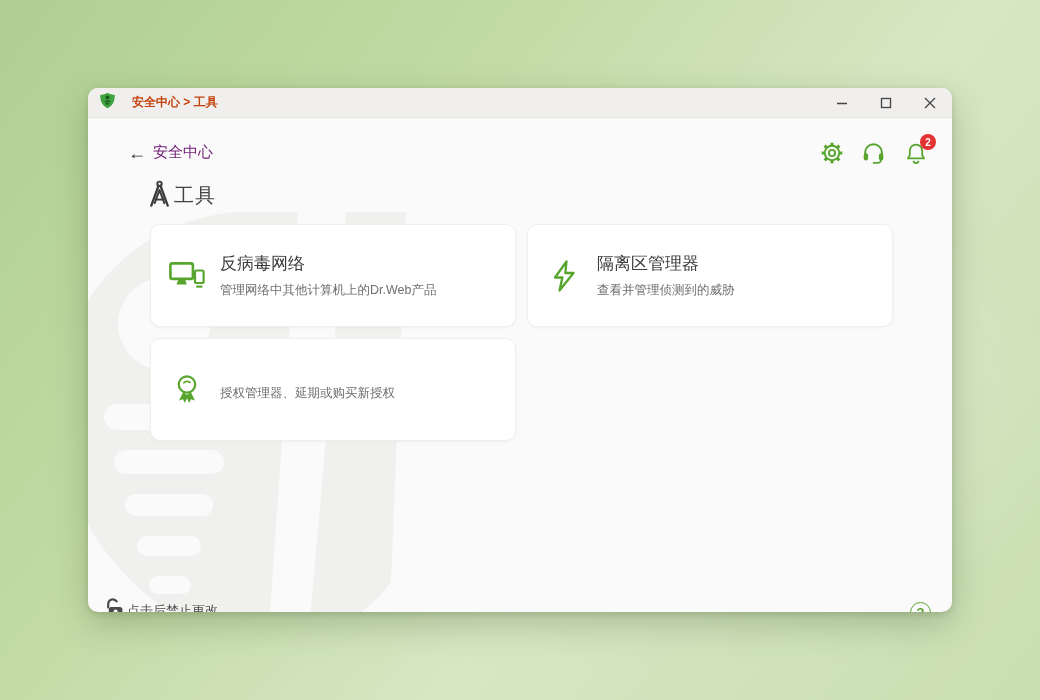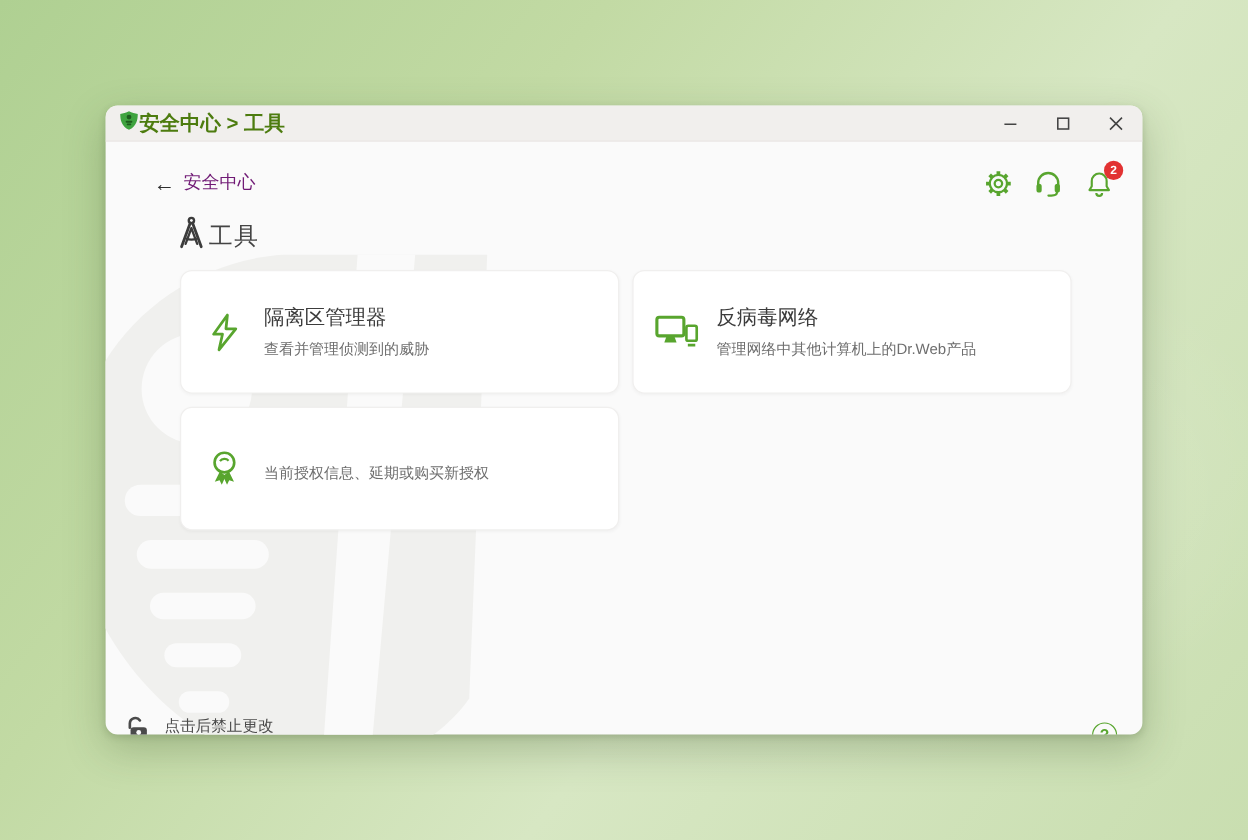--- a/index.html
+++ b/index.html
@@ -16,21 +16,21 @@
     position:absolute; left:88px; top:88px; width:864px; height:524px;
     background:#fafafa; border-radius:10px; overflow:hidden;
     box-shadow:0 12px 34px rgba(55,80,35,0.28), 0 2px 6px rgba(55,80,35,0.18);
   }
 
   
   .titlebar {
     height:30px; background:#f1efed; display:flex; align-items:center;
     padding:0 0 0 11px; border-bottom:1px solid #e9e7e4;
   }
-  .titlebar .app-title { font-size:17px; font-weight:700; color:#4d7c0f; margin-left:0; flex:1; }
+  .titlebar .app-title { font-size:12px; font-weight:700; color:#c2410c; margin-left:16px; flex:1; }
   .win-btn {
     width:44px; height:30px; display:flex; align-items:center; justify-content:center;
     background:transparent; border:none; cursor:default;
   }
   .win-btn svg { display:block; }
 
   
   .content { position:relative; height:494px; }
   .watermark { position:absolute; left:-42px; top:72px; z-index:0; pointer-events:none; }
 
@@ -62,21 +62,21 @@
     box-shadow:0 1px 3px rgba(0,0,0,0.04);
   }
   .card-icon { width:38px; display:flex; justify-content:center; flex-shrink:0; }
   .card-text { margin-left:14px; }
   .card-title { font-size:17px; color:#3c3c3c; font-weight:500; }
   .card-sub { font-size:12.5px; color:#6e6e6e; margin-top:7px; }
 
   
   .footer-lock {
     position:absolute; z-index:1; left:13px; bottom:9px;
-    display:flex; gap:10px; cursor:pointer;
+    display:flex; align-items:center; cursor:pointer;
   }
   .footer-lock .lock-label { font-size:13px; color:#4b4b4b; }
   .help-btn {
     position:absolute; z-index:1; right:21px; bottom:11px; width:21px; height:21px;
     border:1.6px solid #58a52e; border-radius:50%; color:#58a52e;
     font-size:13px; font-weight:700; display:flex; align-items:center; justify-content:center;
     cursor:pointer; background:transparent;
   }
 </style>
 </head>
@@ -173,56 +173,56 @@
           <path d="M10.2,20.5 a10,6.5 0 0 0 9.6,0" stroke-width="2"></path>
         </svg>
       </span>
       <span class="page-title">工具</span>
     </div>
 
     <div class="cards">
 
       <div class="card">
         <span class="card-icon">
-          <svg width="30" height="34" viewBox="0 0 30 34" fill="none" stroke="#58a52e">
-            <path d="M17.5,2.5 L6,18.5 h7.4 L10.5,31.5 L24.5,14 h-8.2 z" stroke-width="2.3" stroke-linejoin="round"></path>
-          </svg>
-        </span>
-        <div class="card-text">
-          <div class="card-title">隔离区管理器</div>
-          <div class="card-sub">查看并管理侦测到的威胁</div>
-        </div>
-      </div>
-
-      <div class="card">
-        <span class="card-icon">
           <svg width="38" height="30" viewBox="0 0 38 30" fill="none" stroke="#58a52e">
             <rect x="2.4" y="2.4" width="22.5" height="15.5" rx="2" stroke-width="2.6"></rect>
             <path d="M10.5,17.9 L8.6,23.5 h10.2 L16.9,17.9 z" fill="#58a52e" stroke="none"></path>
             <rect x="27" y="9.5" width="8.6" height="12.5" rx="1.6" stroke-width="2.2"></rect>
             <line x1="28.2" y1="25.6" x2="34.4" y2="25.6" stroke-width="2.2"></line>
           </svg>
         </span>
         <div class="card-text">
           <div class="card-title">反病毒网络</div>
           <div class="card-sub">管理网络中其他计算机上的Dr.Web产品</div>
+        </div>
+      </div>
+
+      <div class="card">
+        <span class="card-icon">
+          <svg width="30" height="34" viewBox="0 0 30 34" fill="none" stroke="#58a52e">
+            <path d="M17.5,2.5 L6,18.5 h7.4 L10.5,31.5 L24.5,14 h-8.2 z" stroke-width="2.3" stroke-linejoin="round"></path>
+          </svg>
+        </span>
+        <div class="card-text">
+          <div class="card-title">隔离区管理器</div>
+          <div class="card-sub">查看并管理侦测到的威胁</div>
         </div>
       </div>
 
       <div class="card">
         <span class="card-icon">
           <svg width="30" height="34" viewBox="0 0 30 34" fill="none" stroke="#58a52e">
             <circle cx="15" cy="11.5" r="8.2" stroke-width="2.2"></circle>
             <path d="M11.3,10.3 a4.6,4.6 0 0 1 7.2,-0.4" stroke-width="1.8"></path>
             <path d="M11.2,19 L7,27.5 l4,-1.3 L12.8,30 l3.4,-7.3 z" fill="#58a52e" stroke="none"></path>
             <path d="M18.8,19 L23,27.5 l-4,-1.3 L17.2,30 l-3.4,-7.3 z" fill="#58a52e" stroke="none"></path>
           </svg>
         </span>
         <div class="card-text">
-          <div class="card-sub">当前授权信息、延期或购买新授权</div>
+          <div class="card-sub">授权管理器、延期或购买新授权</div>
         </div>
       </div>
 
     </div>
 
     <div class="footer-lock">
       <span>
         <svg width="26" height="24" viewBox="0 0 26 24" fill="none">
           <path d="M7.2,10.5 V6.8 A4.6,4.6 0 0 1 15.6,4.4" stroke="#4a4a4a" stroke-width="2.2" stroke-linecap="round"></path>
           <rect x="7.8" y="10" width="13.6" height="11.4" rx="2.6" fill="#4a4a4a"></rect>

